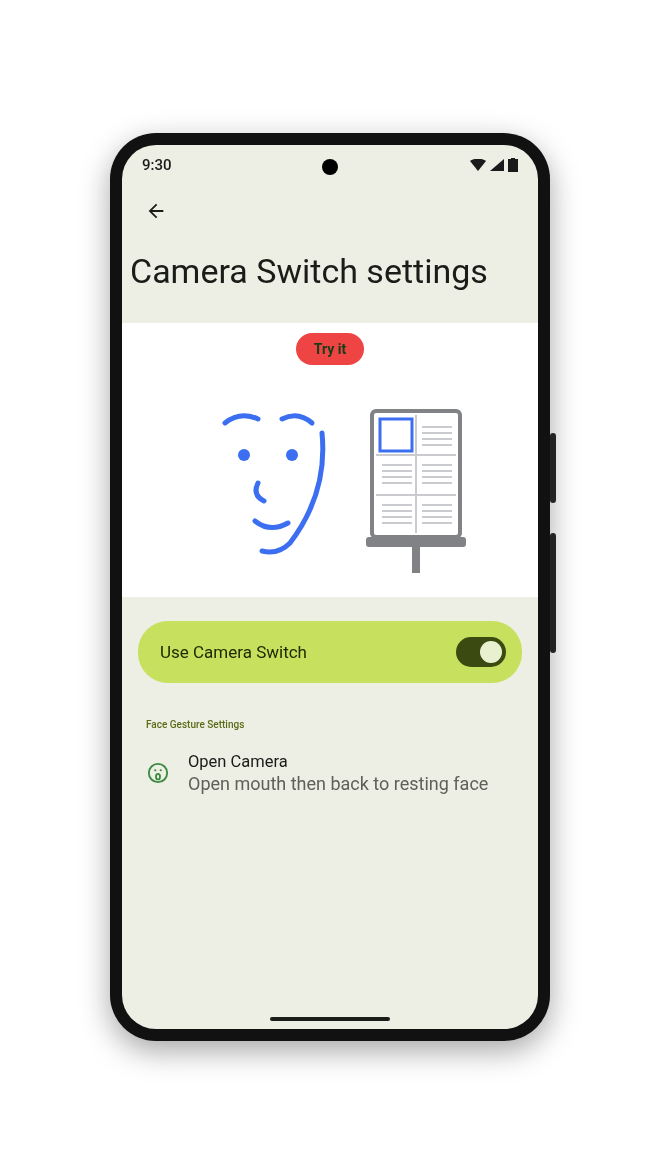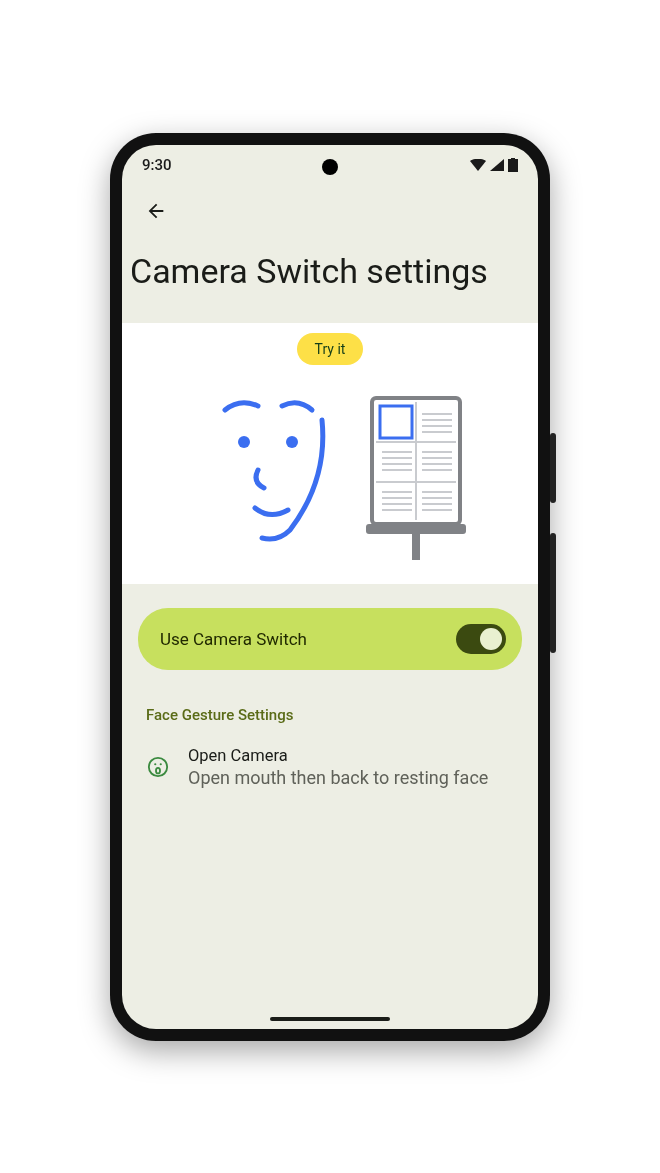--- a/index.html
+++ b/index.html
@@ -35,40 +35,40 @@
   .back-btn { width: 40px; height: 40px; display: flex; align-items: center; justify-content: center; border-radius: 20px; }
   .title {
     padding: 20px 22px 32px 8px; font-size: 34px; line-height: 1.2; font-weight: 400; color: #1a1c18;
   }
 
   .hero {
     background: #ffffff; margin: 0; padding: 10px 0 24px 0;
     display: flex; flex-direction: column; align-items: center; position: relative;
   }
   .tryit {
-    background: #fde047; color: #143e18; font-weight: 400; font-size: 14px;
-    padding: 8px 18px; border-radius: 28px; margin-bottom: 15px;
+    background: #ef4444; color: #143e18; font-weight: 700; font-size: 14px;
+    padding: 8px 18px; border-radius: 28px; margin-bottom: 28px;
   }
   .hero-svg { width: 320px; height: 180px; display: block; }
 
   .main-toggle {
     margin: 24px 16px 28px 16px; background: #c7e05e; border-radius: 30px;
     height: 62px; display: flex; align-items: center; justify-content: space-between;
     padding: 0 16px 0 22px;
   }
   .main-toggle .label { font-size: 17px; color: #212a00; font-weight: 400; }
   .switch {
     width: 50px; height: 30px; background: #3b4a10; border-radius: 15px; position: relative;
   }
   .switch .thumb {
     position: absolute; top: 4px; right: 4px; width: 22px; height: 22px; background: #e9f0d0; border-radius: 50%;
   }
 
   .section-label {
-    padding: 8px 24px 10px 24px; color: #5a6b17; font-size: 15px; font-weight: 500;
+    padding: 8px 24px 10px 24px; color: #5a6b17; font-size: 10px; font-weight: 500;
   }
   .gesture {
     display: flex; align-items: center; padding: 12px 24px; gap: 18px;
   }
   .gesture .icon {
     width: 24px; height: 24px; flex: 0 0 24px; color: #3b8a3f;
     display:flex; align-items:center; justify-content:center;
   }
   .gesture .text .g-title { font-size: 16.5px; color: #1a1c18; }
   .gesture .text .g-sub { font-size: 18px; color: #5f6159; margin-top: 2px; }

